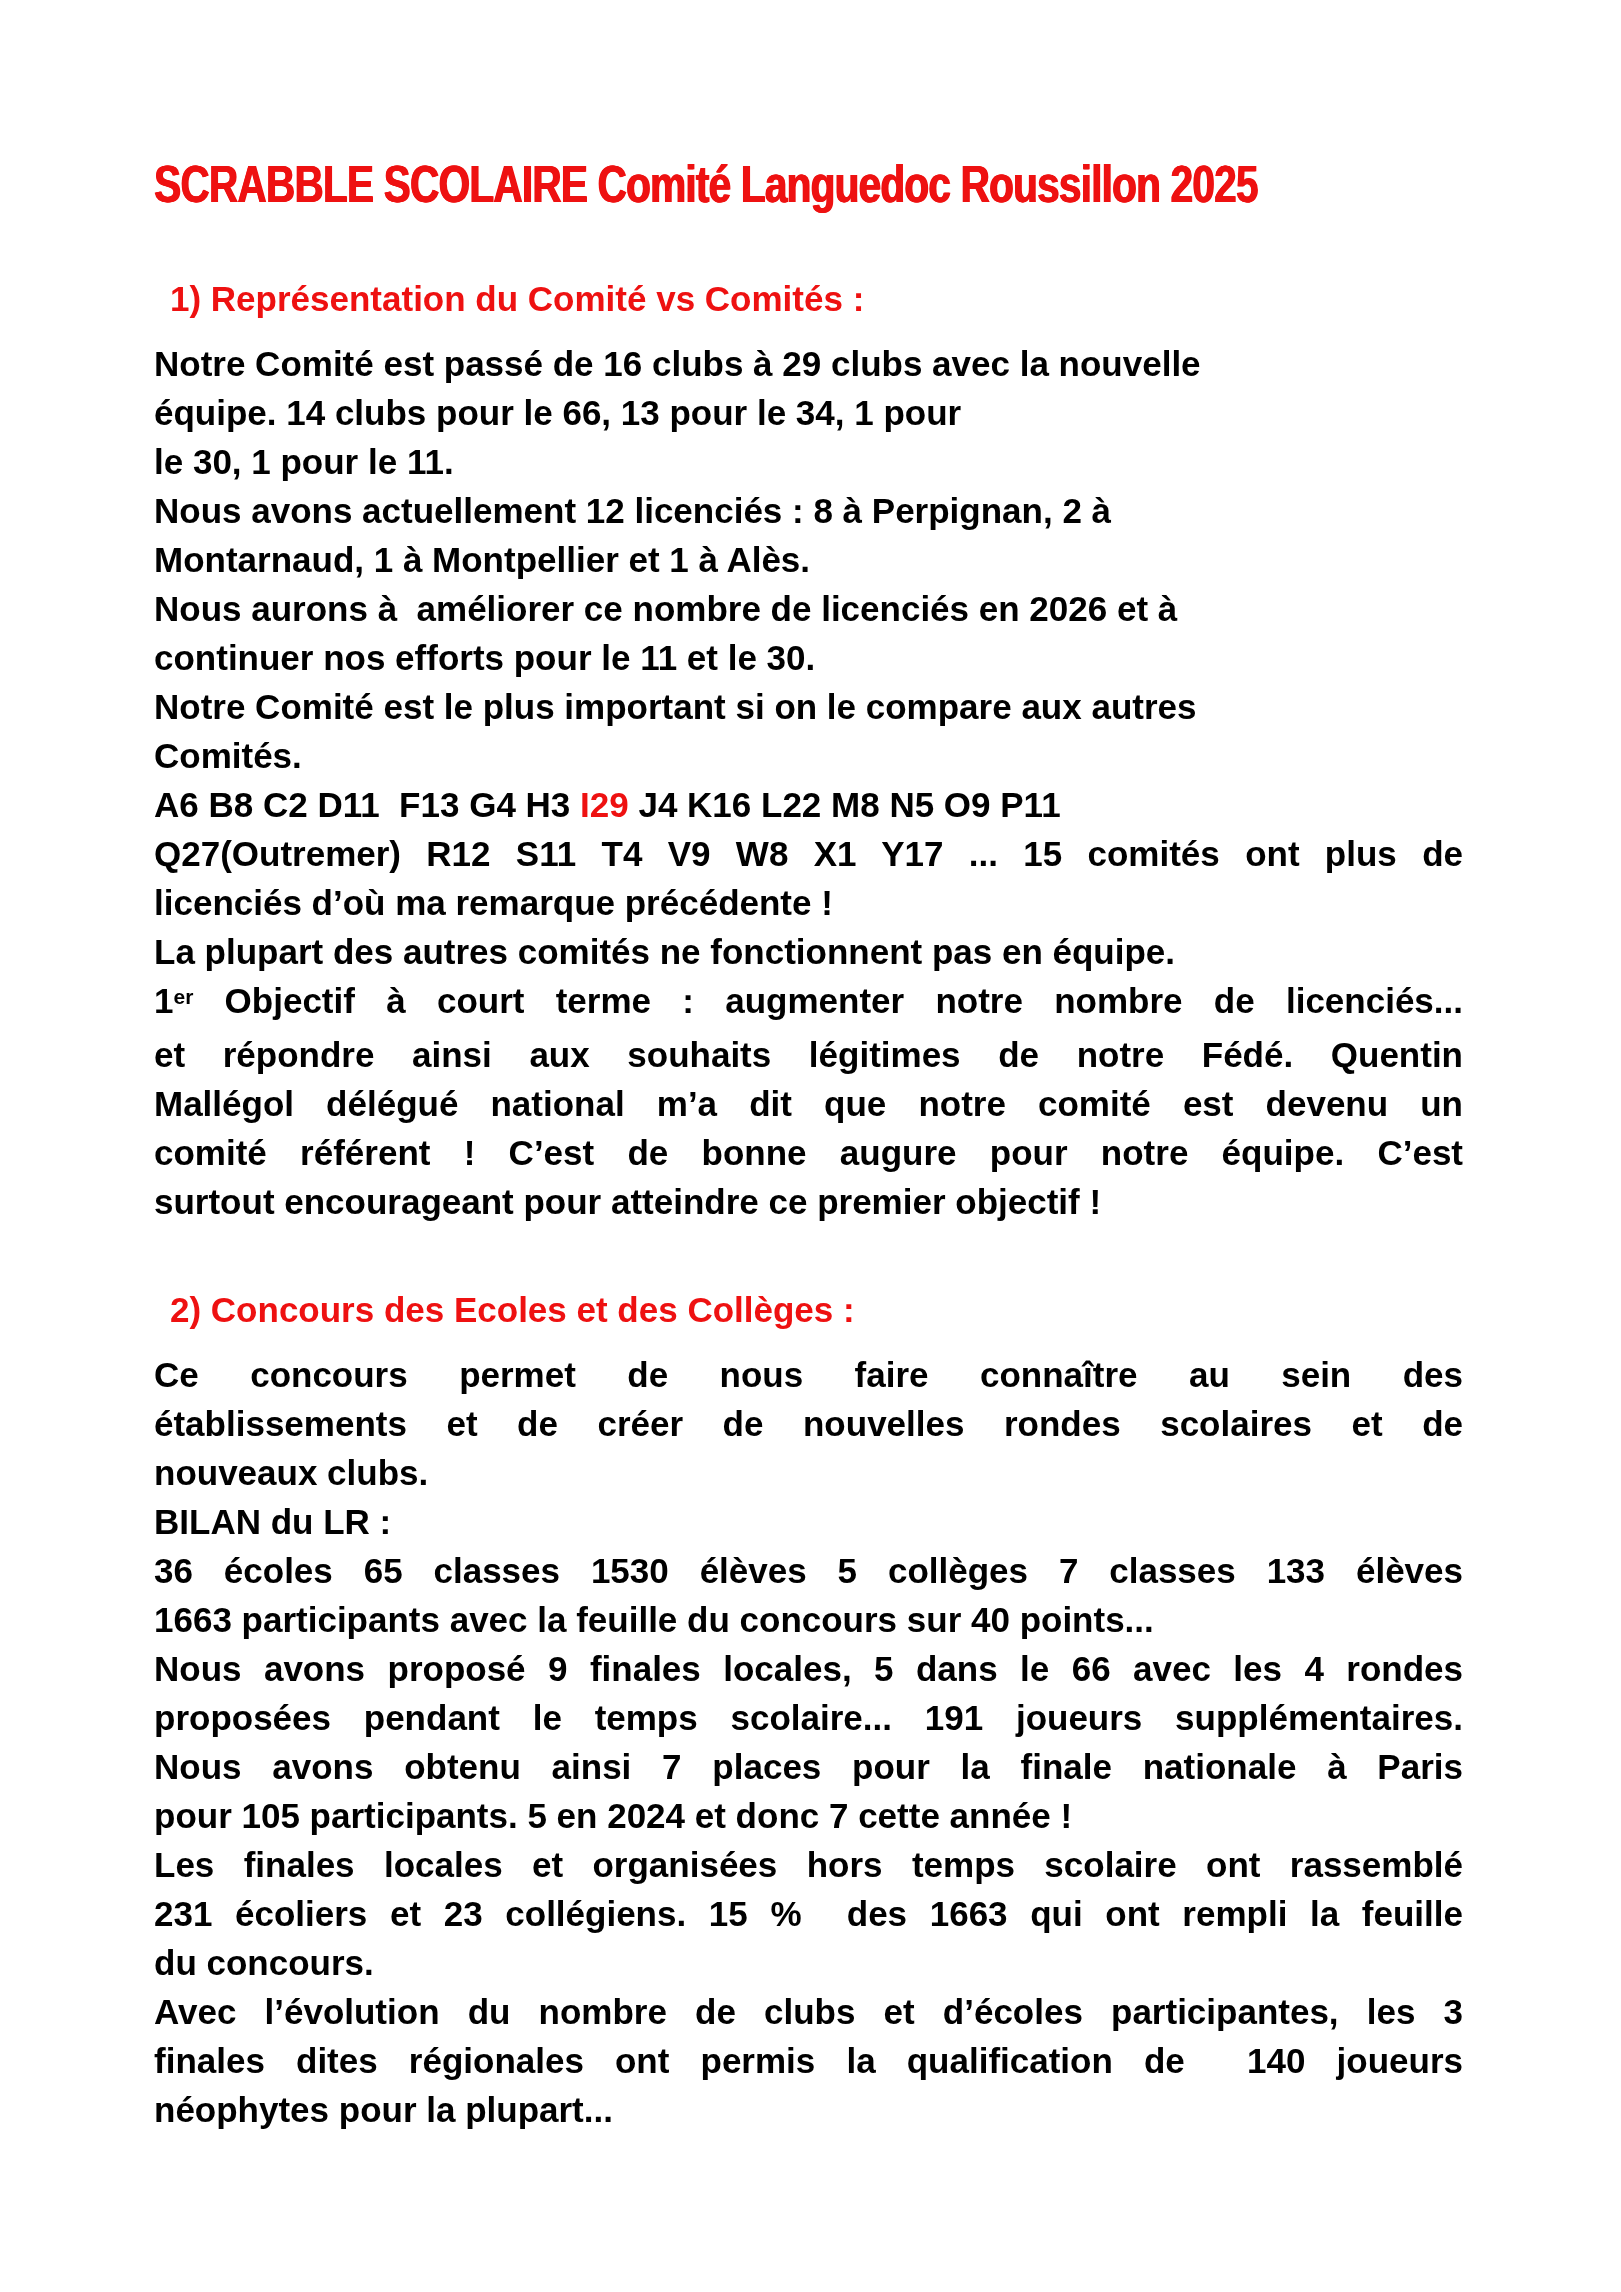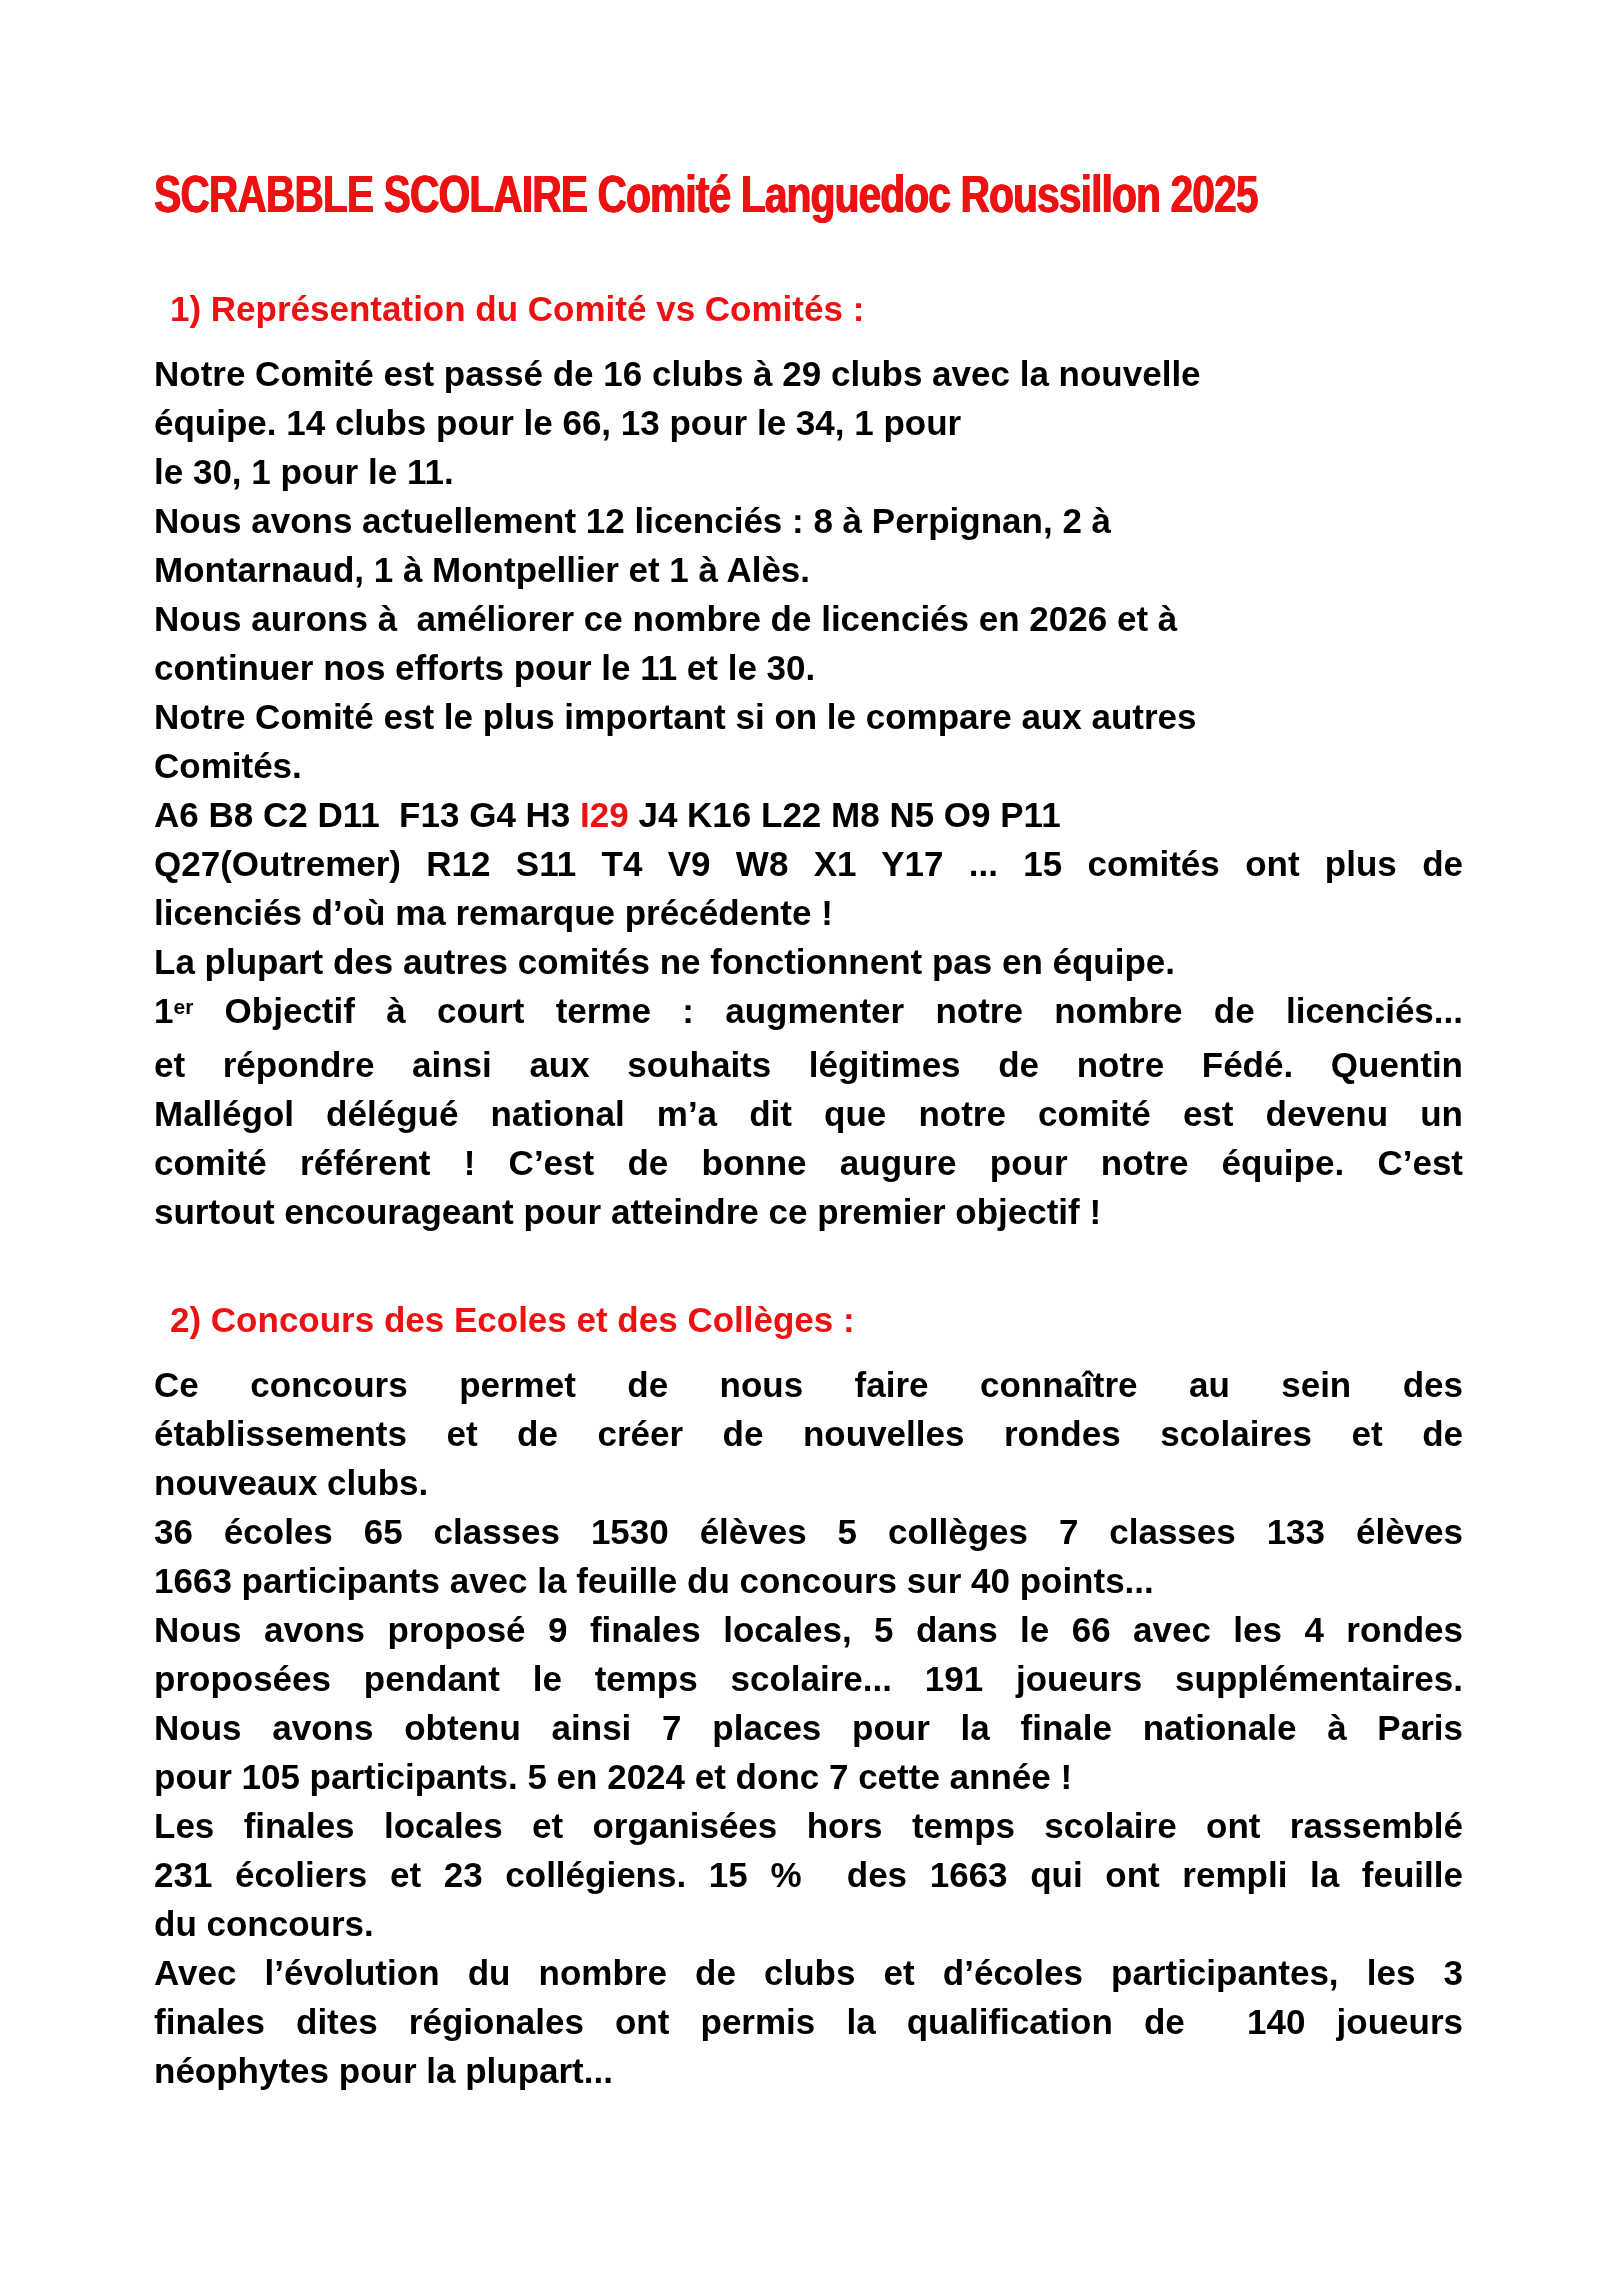--- a/index.html
+++ b/index.html
@@ -1,21 +1,21 @@
 <!DOCTYPE html>
 <html style="--accent: #ee1111;"><head>
 <meta charset="utf-8">
 <style>
   html,body{margin:0;padding:0;background:#888;}
   .page{
     position:relative;
     width:1621px;height:2293px;
     background:#ffffff;
     box-sizing:border-box;
-    padding:14px 158px 0 154px;
+    padding:4px 158px 0 154px;
     font-family:"Liberation Sans","DejaVu Sans",sans-serif;
     font-weight:bold;
     color:#000000;
     overflow:hidden;
   }
   .doc-title{
     margin:148px 0 50px 0;
     line-height:65px;
     white-space:nowrap;
     color:var(--accent,#ee1111);
@@ -83,20 +83,21 @@
       <div class="ln l">surtout encourageant pour atteindre ce premier objectif !</div>
     </div>
   </section>
 
   <section class="section-2">
     <h2 class="sec-heading">2) Concours des Ecoles et des Collèges :</h2>
     <div>
       <div class="ln j">Ce concours permet de nous faire connaître au sein des</div>
       <div class="ln j">établissements et de créer de nouvelles rondes scolaires et de</div>
       <div class="ln l">nouveaux clubs.</div>
+      <div class="ln l">BILAN du LR :</div>
       <div class="ln j">36 écoles 65 classes 1530 élèves 5 collèges 7 classes 133 élèves</div>
       <div class="ln l">1663 participants avec la feuille du concours sur 40 points...</div>
       <div class="ln j">Nous avons proposé 9 finales locales, 5 dans le 66 avec les 4 rondes</div>
       <div class="ln j">proposées pendant le temps scolaire... 191 joueurs supplémentaires.</div>
       <div class="ln j">Nous avons obtenu ainsi 7 places pour la finale nationale à Paris</div>
       <div class="ln l">pour 105 participants. 5 en 2024 et donc 7 cette année !</div>
       <div class="ln j">Les finales locales et organisées hors temps scolaire ont rassemblé</div>
       <div class="ln j">231 écoliers et 23 collégiens. 15 %&nbsp; des 1663 qui ont rempli la feuille</div>
       <div class="ln l">du concours.</div>
       <div class="ln j">Avec l’évolution du nombre de clubs et d’écoles participantes, les 3</div>

